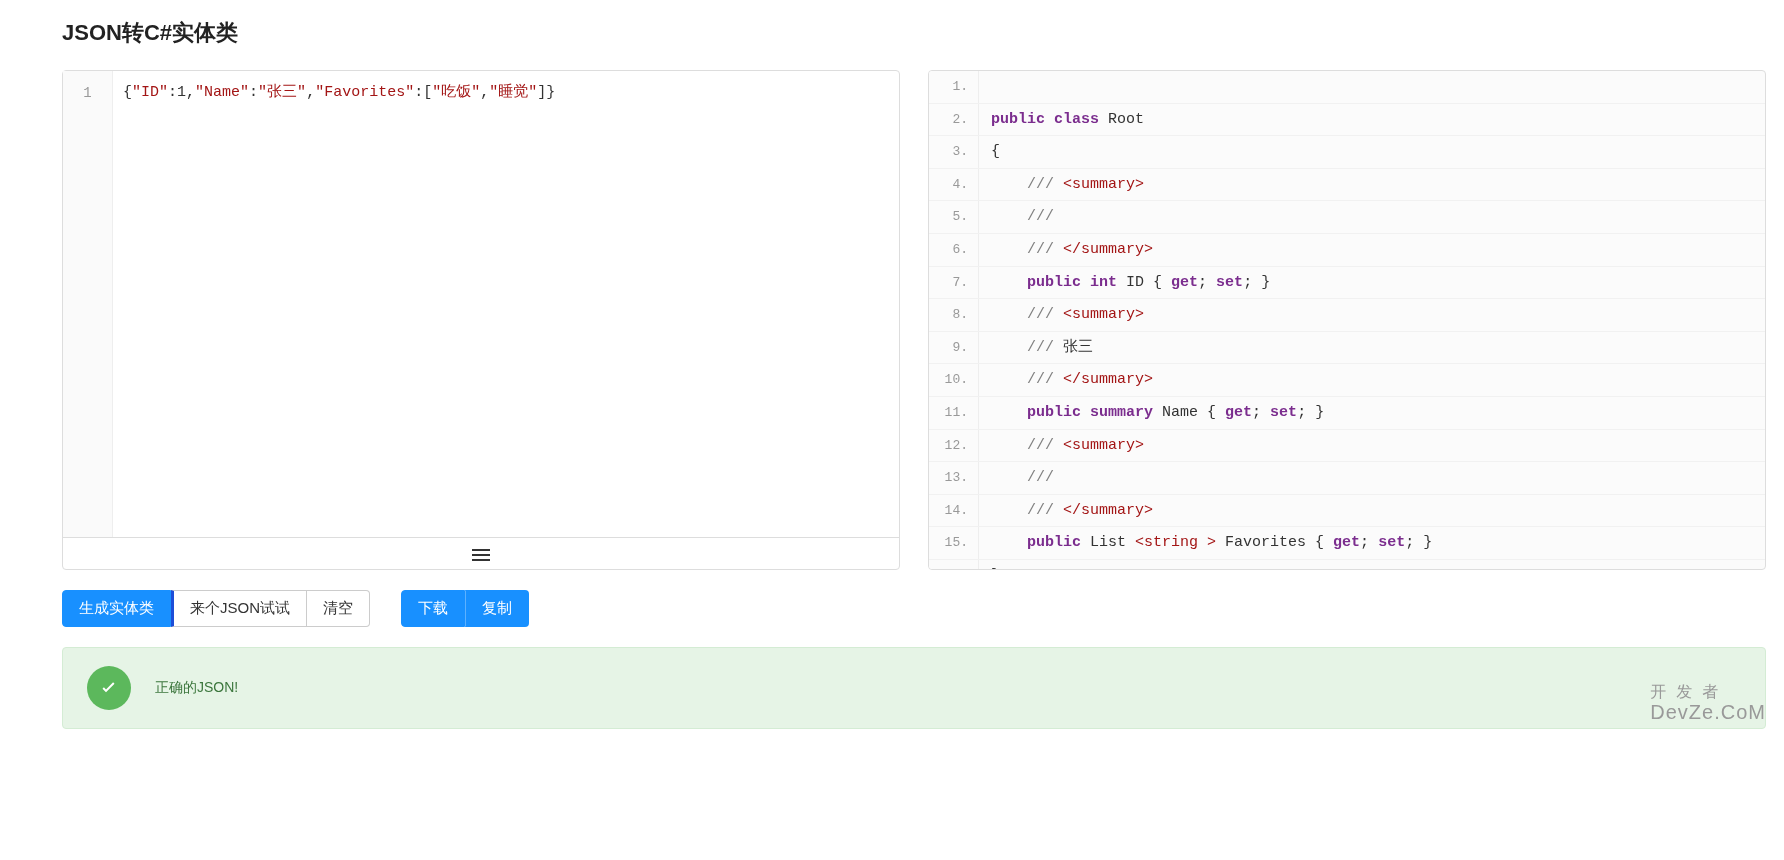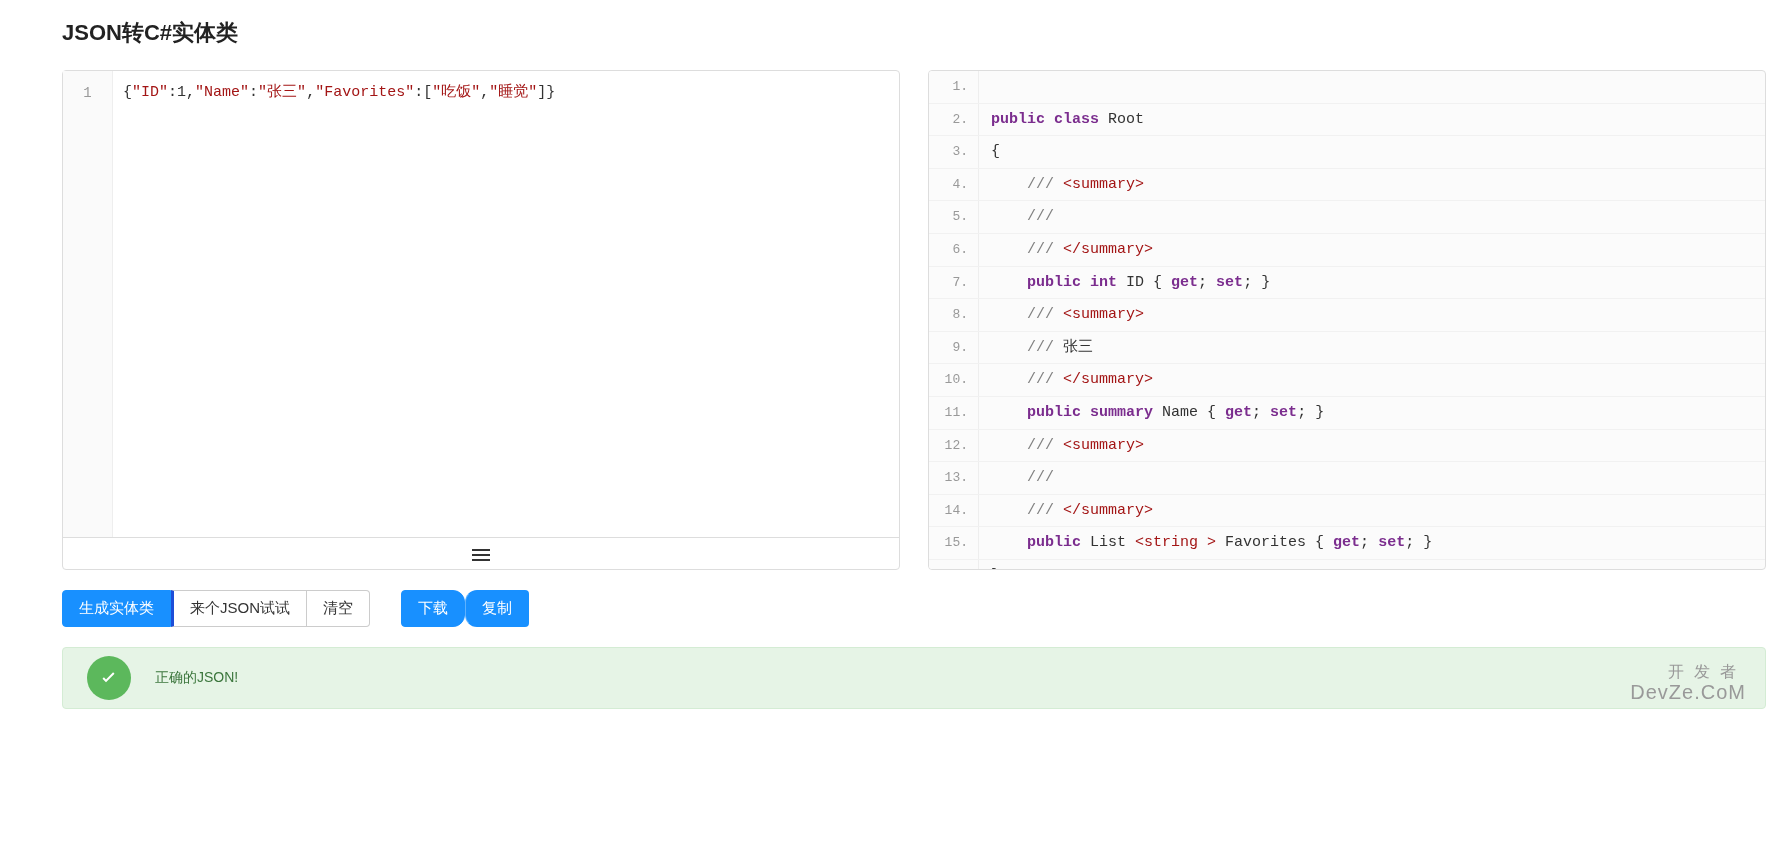--- a/index.html
+++ b/index.html
@@ -138,58 +138,57 @@
   background: #1890ff;
   border-color: #1890ff;
   color: #fff;
 }
 .btn-group-left .btn { border-radius: 0; }
 .btn-group-left .btn:first-child { border-top-left-radius: 4px; border-bottom-left-radius: 4px; }
 .btn-group-left .btn:last-child { border-top-right-radius: 4px; border-bottom-right-radius: 4px; }
 .btn-group-left .btn + .btn { border-left: none; }
 .btn-group-left .btn.btn-primary + .btn { border-left: 3px solid #1d4ed8; }
 .btn-group-right { margin-left: 20px; }
-.btn-group-right .btn { border-radius: 12px; }
+.btn-group-right .btn { border-radius: 0; }
 .btn-group-right .btn:first-child { border-top-left-radius: 4px; border-bottom-left-radius: 4px; }
 .btn-group-right .btn:last-child { border-top-right-radius: 4px; border-bottom-right-radius: 4px; }
 .btn-group-right .btn + .btn { border-left: 1px solid rgba(255,255,255,0.3); }
 
 
 .alert-success {
   margin-top: 20px;
   background: #e6f4e6;
   border: 1px solid #d4ecd4;
   border-radius: 4px;
-  padding: 8px 24px;
+  padding: 18px 24px;
   display: flex;
   align-items: center;
   gap: 24px;
 }
 .alert-icon {
   width: 44px;
   height: 44px;
   border-radius: 50%;
   background: #5cb85c;
   display: flex;
   align-items: center;
   justify-content: center;
 }
 .alert-icon svg { width: 24px; height: 24px; }
 .alert-text {
   color: #3c763d;
   font-size: 14px;
 }
 .watermark {
   position: absolute;
-  right: 20px;
+  right: 0;
   bottom: 6px;
   font-size: 18px;
   color: #999;
   font-family: Arial, sans-serif;
-  text-align: right;
   line-height: 1.1;
   pointer-events: none;
 }
 .watermark .top { letter-spacing: 10px; font-size: 16px; }
 .watermark .bot { font-size: 20px; letter-spacing: 1px; }
 .page-wrap { position: relative; margin-left: 44px; }
 </style>
 </head>
 <body>
 

